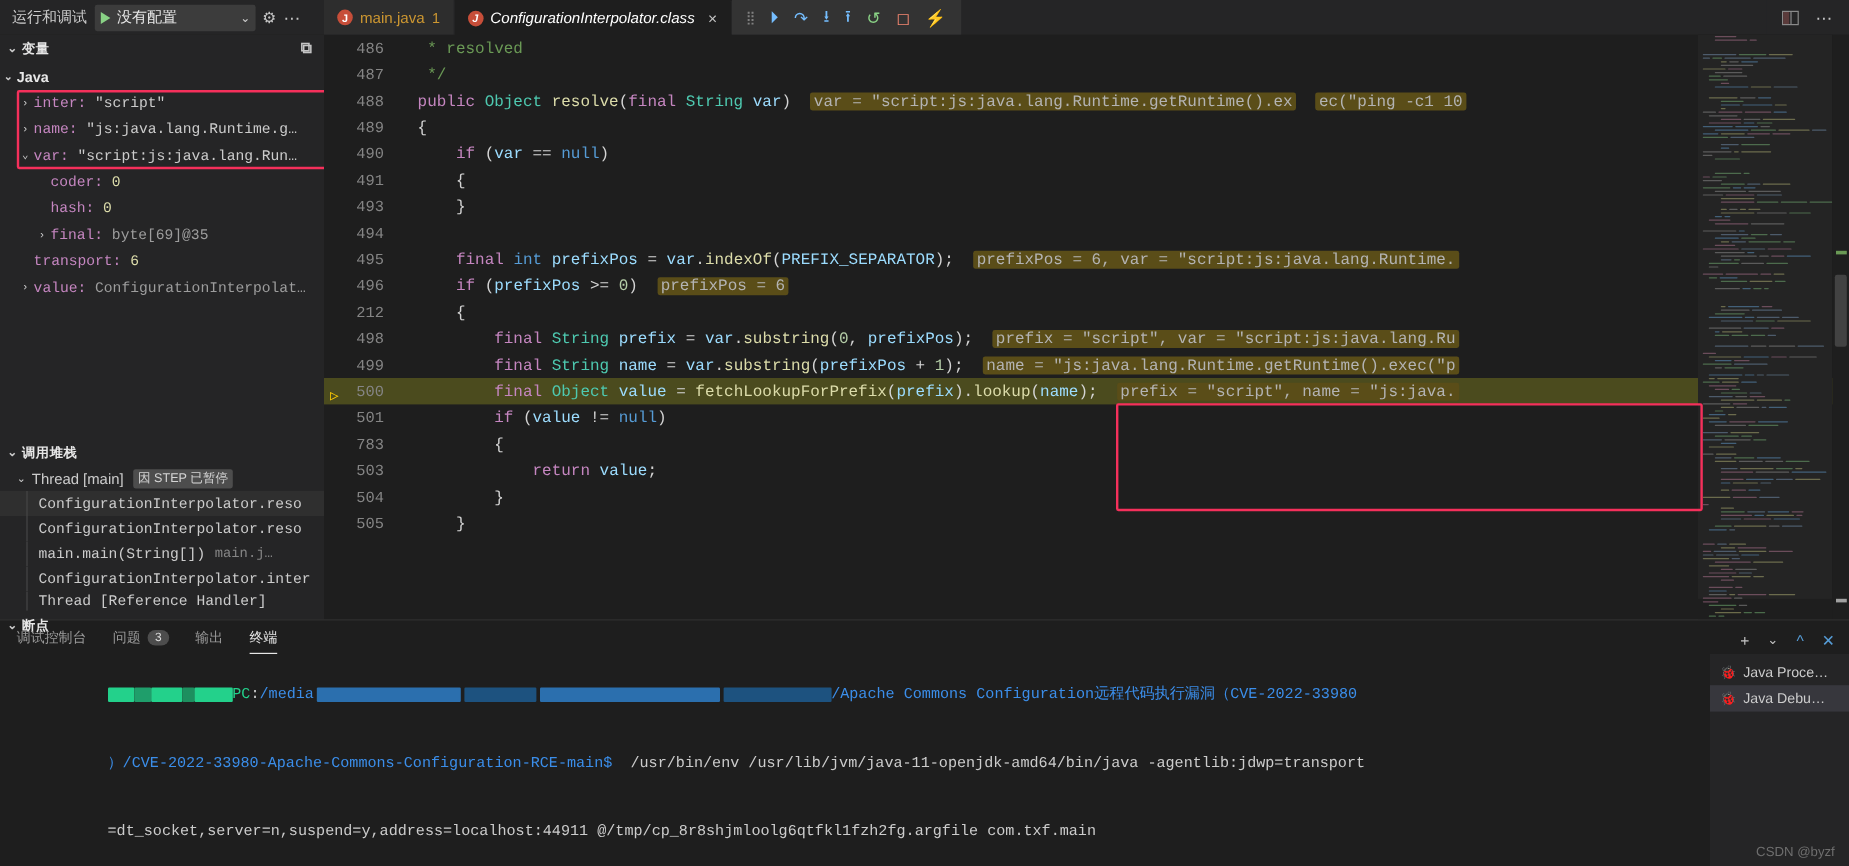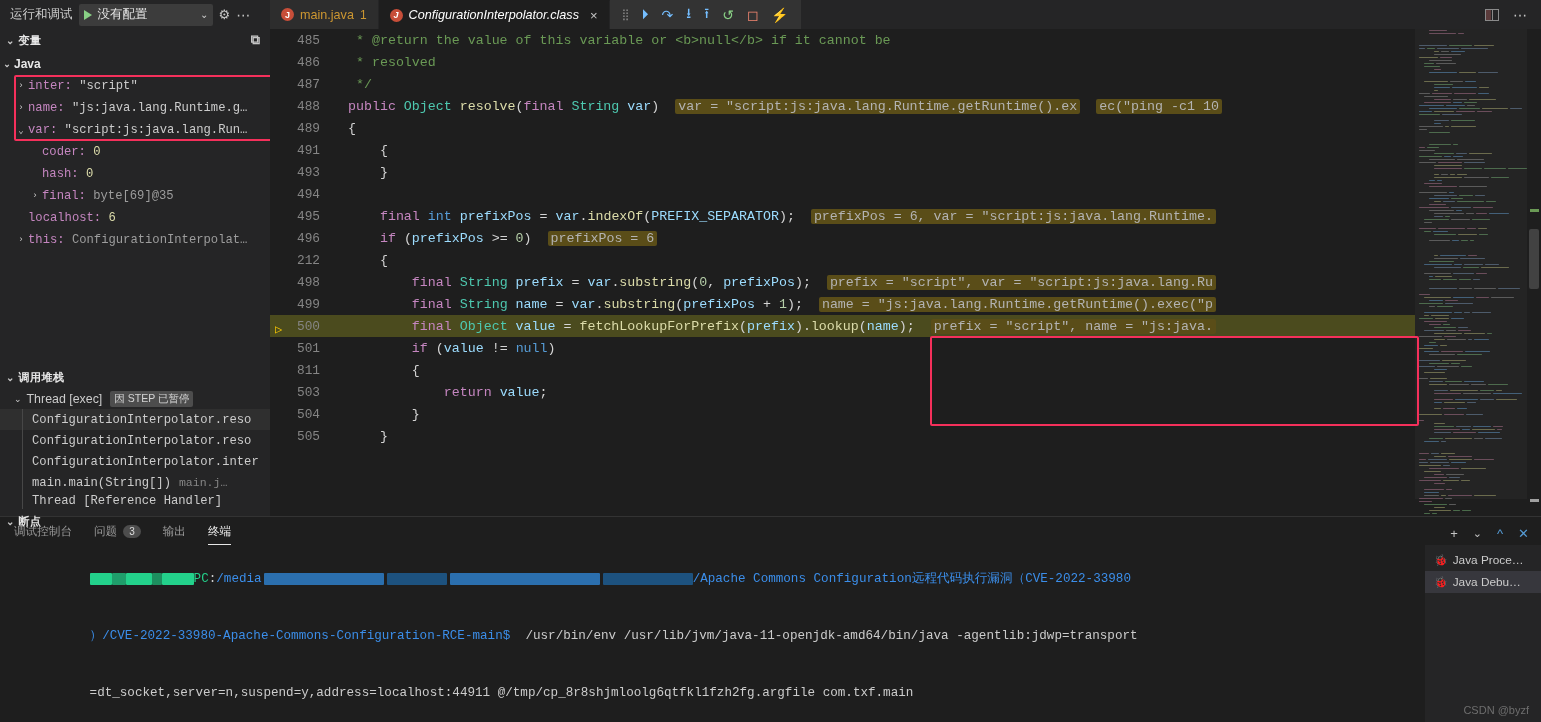--- a/index.html
+++ b/index.html
@@ -234,59 +234,59 @@
           <span>&nbsp;</span>
           <span class="num">0</span>
         </div>
         <div class="vrow indent2">
           <span class="arrow">›</span>
           <span class="nm">final:</span>
           <span>&nbsp;</span>
           <span class="valgray">byte[69]@35</span>
         </div>
         <div class="vrow indent2">
-          <span class="nm">localhost:</span>
+          <span class="nm">transport:</span>
           <span>&nbsp;</span>
           <span class="num">6</span>
         </div>
         <div class="vrow indent1">
           <span class="arrow">›</span>
-          <span class="nm">this:</span>
+          <span class="nm">value:</span>
           <span>&nbsp;</span>
           <span class="valgray">ConfigurationInterpolat…</span>
         </div>
         <div class="redbox" style="left:14px; top:24px; width:262px; height:66px;"></div>
       </div>
 
       <div class="sec-head">
         <span class="tw">⌄</span>
         <span class="ctitle">调用堆栈</span>
       </div>
       <div class="callstack-body">
         <div class="cs-thread">
           <span class="tw">⌄</span>
-          <span>Thread [exec]</span>
+          <span>Thread [main]</span>
           <span class="cs-badge">因 STEP 已暂停</span>
         </div>
         <div class="cs-frame sel">
           <span class="guide"></span>
           <span>ConfigurationInterpolator.reso</span>
         </div>
         <div class="cs-frame">
           <span class="guide"></span>
           <span>ConfigurationInterpolator.reso</span>
-        </div>
-        <div class="cs-frame">
-          <span class="guide"></span>
-          <span>ConfigurationInterpolator.inter</span>
         </div>
         <div class="cs-frame">
           <span class="guide"></span>
           <span>main.main(String[])</span>
           <span class="sub">main.j…</span>
+        </div>
+        <div class="cs-frame">
+          <span class="guide"></span>
+          <span>ConfigurationInterpolator.inter</span>
         </div>
         <div class="cs-frame cs-partial">
           <span class="guide"></span>
           <span style="padding-left:0">Thread [Reference Handler]</span>
         </div>
       </div>
 
       <div class="sec-head">
         <span class="tw">⌄</span>
         <span class="ctitle">断点</span>
@@ -298,36 +298,36 @@
         
         
         
         
         
       </div>
     </div>
 
     <div class="editor">
       <div class="code-area" id="code-area">
-          <div class="cline"><div class="gutter"><span>485</span></div><div class="fold"></div><div class="code"><span class="cm"> * @return the value of this variable or &lt;b&gt;null&lt;/b&gt; if it cannot be</span></div></div>
           <div class="cline"><div class="gutter"><span>486</span></div><div class="fold"></div><div class="code"><span class="cm"> * resolved</span></div></div>
           <div class="cline"><div class="gutter"><span>487</span></div><div class="fold"></div><div class="code"><span class="cm"> */</span></div></div>
           <div class="cline"><div class="gutter"><span>488</span></div><div class="fold"></div><div class="code"><span class="k">public </span><span class="ty">Object </span><span class="fn">resolve</span><span class="pl">(</span><span class="k">final </span><span class="ty">String </span><span class="id">var</span><span class="pl">)</span><span>  </span><span class="inlv">var = "script:js:java.lang.Runtime.getRuntime().ex</span><span>  </span><span class="inlv">ec("ping -c1 10</span></div></div>
           <div class="cline"><div class="gutter"><span>489</span></div><div class="fold"></div><div class="code"><span class="pl">{</span></div></div>
+          <div class="cline"><div class="gutter"><span>490</span></div><div class="fold"></div><div class="code"><span class="pl">    </span><span class="k">if </span><span class="pl">(</span><span class="id">var </span><span class="pl">== </span><span class="kb">null</span><span class="pl">)</span></div></div>
           <div class="cline"><div class="gutter"><span>491</span></div><div class="fold"></div><div class="code"><span class="pl">    {</span></div></div>
           <div class="cline"><div class="gutter"><span>493</span></div><div class="fold"></div><div class="code"><span class="pl">    }</span></div></div>
           <div class="cline"><div class="gutter"><span>494</span></div><div class="fold"></div><div class="code"><span class="pl"></span></div></div>
           <div class="cline"><div class="gutter"><span>495</span></div><div class="fold"></div><div class="code"><span class="pl">    </span><span class="k">final </span><span class="kb">int </span><span class="id">prefixPos </span><span class="pl">= </span><span class="id">var</span><span class="pl">.</span><span class="fn">indexOf</span><span class="pl">(</span><span class="id">PREFIX_SEPARATOR</span><span class="pl">);</span><span>  </span><span class="inlv">prefixPos = 6, var = "script:js:java.lang.Runtime.</span></div></div>
           <div class="cline"><div class="gutter"><span>496</span></div><div class="fold"></div><div class="code"><span class="pl">    </span><span class="k">if </span><span class="pl">(</span><span class="id">prefixPos </span><span class="pl">&gt;= </span><span class="nu">0</span><span class="pl">)</span><span>  </span><span class="inlv">prefixPos = 6</span></div></div>
           <div class="cline"><div class="gutter"><span>212</span></div><div class="fold"></div><div class="code"><span class="pl">    {</span></div></div>
           <div class="cline"><div class="gutter"><span>498</span></div><div class="fold"></div><div class="code"><span class="pl">        </span><span class="k">final </span><span class="ty">String </span><span class="id">prefix </span><span class="pl">= </span><span class="id">var</span><span class="pl">.</span><span class="fn">substring</span><span class="pl">(</span><span class="nu">0</span><span class="pl">, </span><span class="id">prefixPos</span><span class="pl">);</span><span>  </span><span class="inlv">prefix = "script", var = "script:js:java.lang.Ru</span></div></div>
           <div class="cline"><div class="gutter"><span>499</span></div><div class="fold"></div><div class="code"><span class="pl">        </span><span class="k">final </span><span class="ty">String </span><span class="id">name </span><span class="pl">= </span><span class="id">var</span><span class="pl">.</span><span class="fn">substring</span><span class="pl">(</span><span class="id">prefixPos </span><span class="pl">+ </span><span class="nu">1</span><span class="pl">);</span><span>  </span><span class="inlv">name = "js:java.lang.Runtime.getRuntime().exec("p</span></div></div>
           <div class="cline hl"><div class="gutter"><span class="arrowpt">▷</span><span>500</span></div><div class="fold"></div><div class="code"><span class="pl">        </span><span class="k">final </span><span class="ty">Object </span><span class="id">value </span><span class="pl">= </span><span class="fn">fetchLookupForPrefix</span><span class="pl">(</span><span class="id">prefix</span><span class="pl">).</span><span class="fn">lookup</span><span class="pl">(</span><span class="id">name</span><span class="pl">);</span><span>  </span><span class="inlv">prefix = "script", name = "js:java.</span></div></div>
           <div class="cline"><div class="gutter"><span>501</span></div><div class="fold"></div><div class="code"><span class="pl">        </span><span class="k">if </span><span class="pl">(</span><span class="id">value </span><span class="pl">!= </span><span class="kb">null</span><span class="pl">)</span></div></div>
-          <div class="cline"><div class="gutter"><span>811</span></div><div class="fold"></div><div class="code"><span class="pl">        {</span></div></div>
+          <div class="cline"><div class="gutter"><span>783</span></div><div class="fold"></div><div class="code"><span class="pl">        {</span></div></div>
           <div class="cline"><div class="gutter"><span>503</span></div><div class="fold"></div><div class="code"><span class="pl">            </span><span class="k">return </span><span class="id">value</span><span class="pl">;</span></div></div>
           <div class="cline"><div class="gutter"><span>504</span></div><div class="fold"></div><div class="code"><span class="pl">        }</span></div></div>
           <div class="cline"><div class="gutter"><span>505</span></div><div class="fold"></div><div class="code"><span class="pl">    }</span></div></div>
           <div class="cline"><div class="fold"></div></div>
         </div>
       <div class="minimap" id="minimap">
         <div class="mm-slider"></div>
       <div class="mm-line" style="padding-left: 14px;">
             <span class="mm-seg" style="width: 18.0996px; background: rgb(107, 74, 90);"></span>
           </div>

